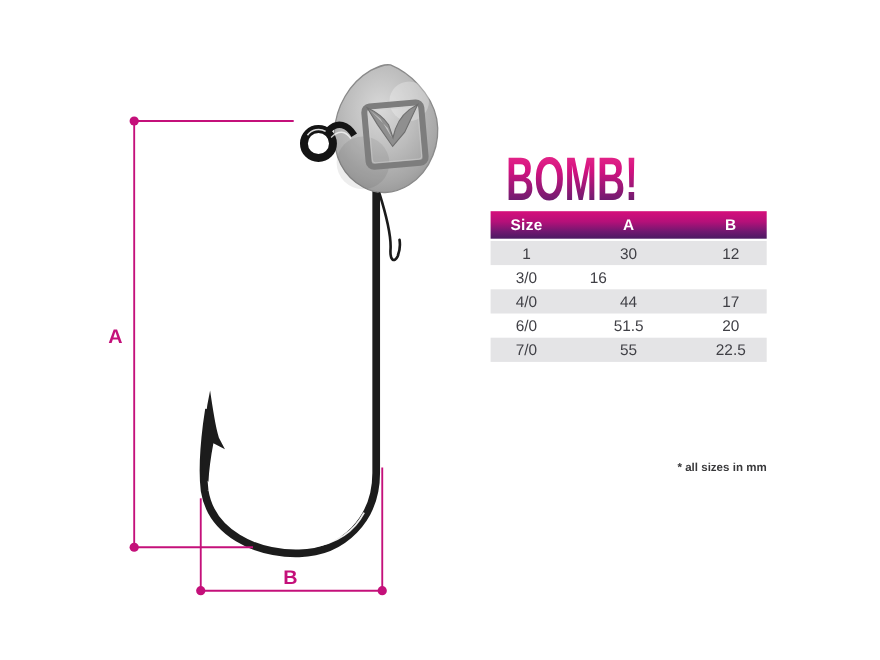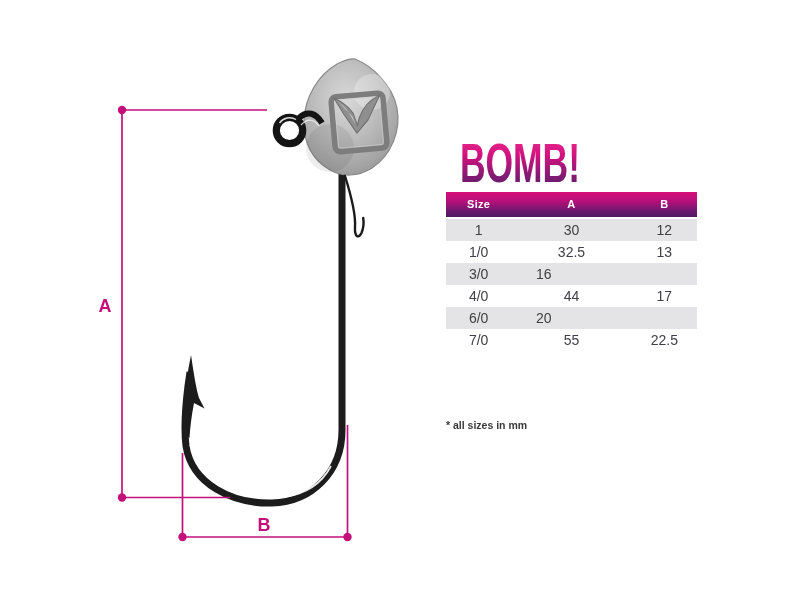--- a/index.html
+++ b/index.html
@@ -4,29 +4,29 @@
 <style>
   html,body{margin:0;padding:0;background:#fff;}
   .stage{position:relative;width:800px;height:600px;background:#fff;overflow:hidden;
          font-family:"Liberation Sans",sans-serif;}
   .diagram-svg{position:absolute;left:0;top:0;width:800px;height:600px;}
 
   
   .title-wrap{position:absolute;left:460px;top:136px;width:260px;height:56px;}
   .spec-table{position:absolute;left:446px;top:192px;width:251px;}
   .thead{display:flex;height:25px;line-height:25px;color:#fff;font-weight:bold;
-         font-size:11px;letter-spacing:.3px;
+         font-size:14px;letter-spacing:.3px;
          background:linear-gradient(180deg,#d60f7b 0%,#b51079 38%,#701870 74%,#4b1a62 100%);
          margin-bottom:2px;}
   .tbody .trow{display:flex;height:22px;line-height:22px;font-size:14px;color:#404046;}
   .tbody .trow:nth-child(odd){background:#e4e4e6;}
   .c0{width:26%;text-align:center;}
   .c1{width:48%;text-align:center;}
   .c2{width:26%;text-align:center;}
-  .note{position:absolute;left:446px;top:419px;width:251px;text-align:left;
+  .note{position:absolute;left:446px;top:419px;width:251px;text-align:right;
         font-size:10.5px;font-weight:bold;color:#39393b;}
 </style>
 </head>
 <body>
 
 <div class="stage">
 
   <svg class="diagram-svg" viewBox="0 0 800 600">
     <defs>
       <radialGradient id="headGrad" cx="45%" cy="35%" r="75%">
@@ -110,35 +110,31 @@
       <div class="c1">A</div>
       <div class="c2">B</div>
     </div>
     <div class="tbody">
       <div class="trow">
         <div class="c0">1</div>
         <div class="c1">30</div>
         <div class="c2">12</div>
       </div>
       <div class="trow">
-        <div class="c0">1/0</div>
-        <div class="c1">32.5</div>
-        <div class="c2">13</div>
-      </div>
-      <div class="trow">
         <div class="c0">3/0</div>
         <div class="c2">16</div>
       </div>
       <div class="trow">
         <div class="c0">4/0</div>
         <div class="c1">44</div>
         <div class="c2">17</div>
       </div>
       <div class="trow">
         <div class="c0">6/0</div>
+        <div class="c1">51.5</div>
         <div class="c2">20</div>
       </div>
       <div class="trow">
         <div class="c0">7/0</div>
         <div class="c1">55</div>
         <div class="c2">22.5</div>
       </div>
     </div>
   </div>
 

